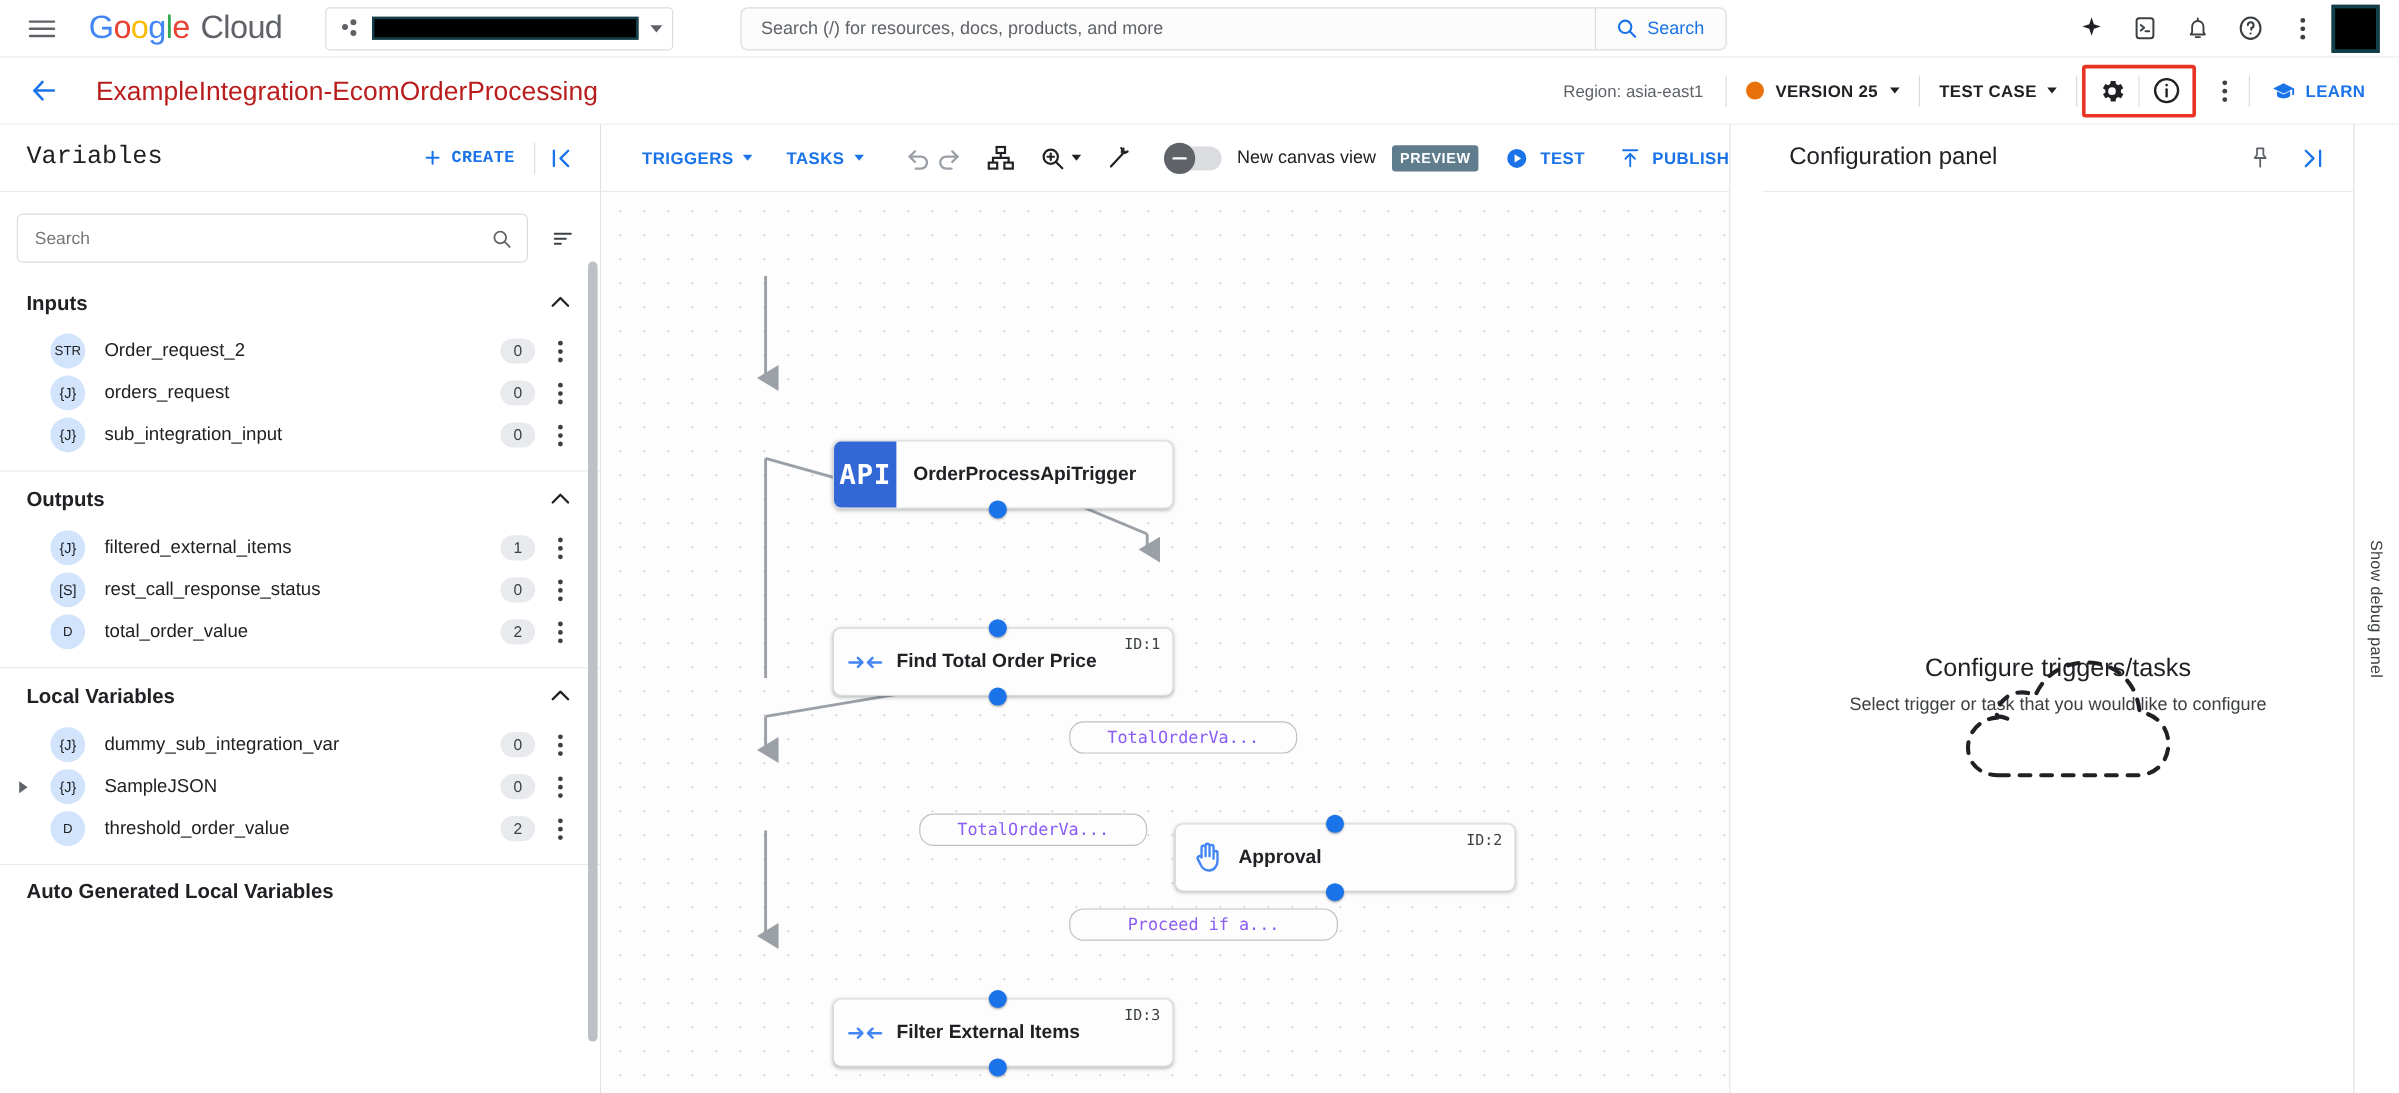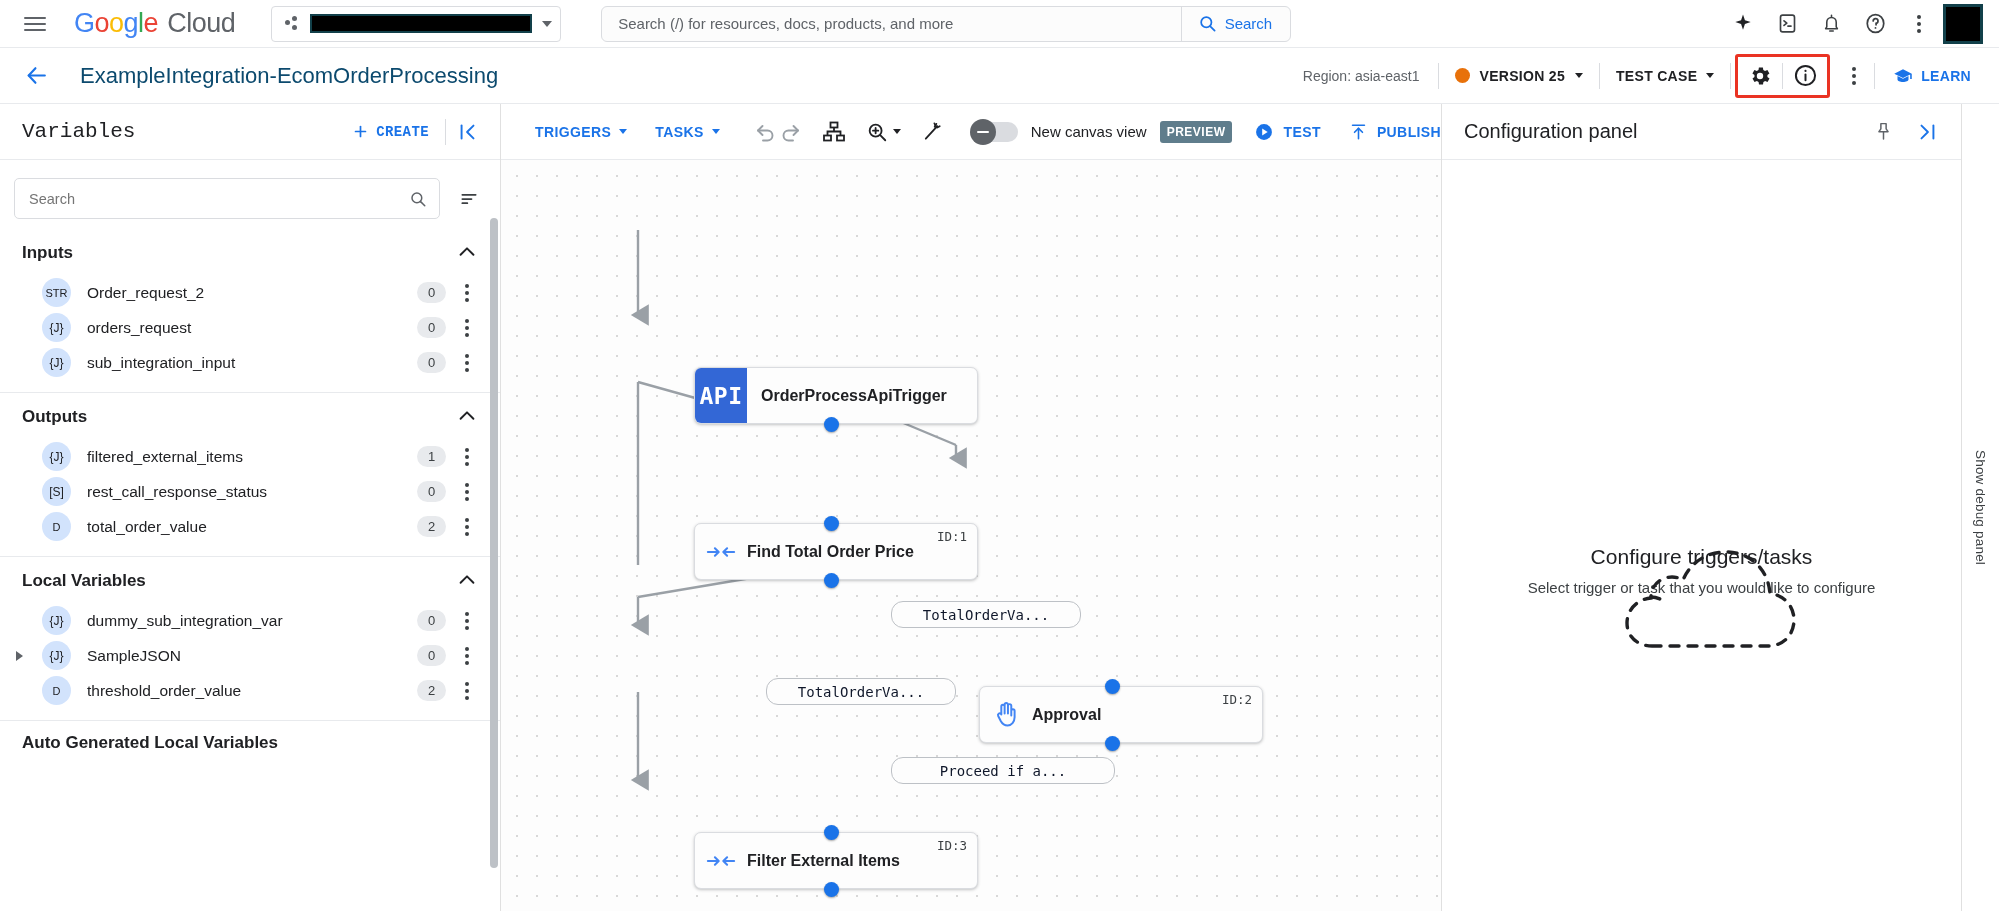--- a/index.html
+++ b/index.html
@@ -34,22 +34,22 @@
   }
   .proj-dots { width: 16px; height: 16px; position: relative; flex: 0 0 16px;}
   .proj-dots i { position:absolute; background:#5f6368; border-radius:50%; display:block;}
   .proj-dots i:nth-child(1){width:5px;height:5px;left:8px;top:0px;}
   .proj-dots i:nth-child(2){width:5px;height:5px;left:1px;top:4px;}
   .proj-dots i:nth-child(3){width:5px;height:5px;left:8px;top:9px;}
   .proj-redacted { flex:1; height: 19px; background:#000; border: 2px solid #12404a; }
   .caret-down { width:0;height:0;border-left:5px solid transparent;border-right:5px solid transparent;border-top:6px solid #5f6368; }
 
   .searchwrap {
-    margin-left: 40px;
-    height: 36px; width: 690px;
+    margin-left: 56px;
+    height: 36px; width: 822px;
     border: 1px solid #dadce0; border-radius: 6px;
     display:flex; align-items:center; background:#fcfcfc;justify-content:center;
   }
   .searchwrap input {
     flex:1; border:none; outline:none; background:transparent;
     font-size: 15px; color:#3c4043; padding: 0 16px; height: 100%;
     font-family: "Liberation Sans", sans-serif;
   }
   .searchwrap input::placeholder { color:#5f6368; }
   .search-btn { display:flex;align-items:center;gap:8px; border-left:1px solid #dadce0; height:100%; padding: 0 18px 0 16px; cursor:pointer; color:#1a73e8; font-size:15px;}
@@ -60,21 +60,21 @@
   .kebab { width:4px; height:18px; display:flex;flex-direction:column;justify-content:space-between;align-items:center;}
   .kebab i{ width:4px;height:4px;border-radius:50%;background:#3c4043;display:block;}
   .avatar { width:40px;height:40px; background:#000; border: 3px solid #12404a; cursor:pointer; }
 
   
   .titlebar {
     height: 56px; min-height:56px; display:flex; align-items:center;
     border-bottom: 1px solid #e8eaed; background:#fff; padding: 0 14px 0 16px;
   }
   .back-arrow { width:40px;height:40px;border-radius:50%;display:flex;align-items:center;justify-content:center;cursor:pointer;color:#1a73e8;}
-  .page-title { margin-left: 24px; font-size: 22px; color:#0c4a6e; font-weight:400; white-space:nowrap;}
+  .page-title { margin-left: 24px; font-size: 22px; color:#b91c1c; font-weight:400; white-space:nowrap;}
   .titlebar-right { margin-left:auto; display:flex; align-items:center; height: 100%;}
   .region-text { font-size:14px; color:#5f6368; padding-right: 18px; white-space:nowrap;}
   .vdiv { width:1px; height:26px; background:#dadce0; }
   .version-chip { display:flex;align-items:center;gap:10px;padding: 0 16px; cursor:pointer; white-space:nowrap;}
   .version-dot { width:15px;height:15px;border-radius:50%;background:#E8710A;display:block;}
   .version-label { font-size:14px; font-weight:bold; color:#202124; letter-spacing:0.3px;}
   .mini-caret { width:0;height:0;border-left:4.5px solid transparent;border-right:4.5px solid transparent;border-top:5.5px solid #202124;}
   .testcase-chip { display:flex;align-items:center;gap:9px;padding: 0 16px; cursor:pointer; white-space:nowrap;}
   .testcase-chip .version-label{ font-weight:bold;}
   .highlight-box {
@@ -159,25 +159,25 @@
   }
   .node-api-strip { width: 52px; align-self:stretch; background:#3367d6; border-radius:6px 0 0 6px; display:flex;align-items:center;justify-content:center;
       color:#fff; font-size:23px; font-weight:bold; font-family:"DejaVu Sans Mono", monospace; letter-spacing:0.5px;}
   .node-icon { width: 52px; display:flex;align-items:center;justify-content:center; color:#4285f4; flex:0 0 52px;}
   .node-label { font-size: 16px; font-weight:bold; color:#202124; white-space:nowrap; }
   .node-id { position:absolute; right: 10px; top: 5px; font-size: 12.5px; color:#3c4043; font-family:"DejaVu Sans Mono", monospace;}
   .port { position:absolute; width:15px;height:15px;border-radius:50%; background:#1a73e8; box-shadow: 0 1px 2px rgba(0,0,0,.35);}
   .edge-label {
     position:absolute; background:#fdfdfd; border:1px solid #bdc1c6; border-radius:12px;
     height: 27px; display:flex;align-items:center;justify-content:center;
-    font-size: 14px; color:#0f172a; padding: 0 12px; font-family:"DejaVu Sans Mono", monospace; white-space:nowrap;
+    font-size: 14px; color:#8b5cf6; padding: 0 12px; font-family:"DejaVu Sans Mono", monospace; white-space:nowrap;
   }
 
   
-  .configpanel { width: 520px; min-width:520px; border-left:1px solid #e0e0e0; background:#fff; display:flex;flex-direction:column;}
+  .configpanel { width: 520px; min-width:520px; border-left:1px solid #e0e0e0; background:#fff; display:flex;flex-direction:column;padding-left:27px;}
   .cp-header { height:56px;min-height:56px;display:flex;align-items:center;padding:0 14px 0 22px;border-bottom:1px solid #e8eaed;}
   .cp-title { font-size: 20px; color:#202124; }
   .cp-right { margin-left:auto; display:flex;align-items:center;gap:4px;}
   .cp-icon { width:40px;height:40px;border-radius:50%;display:flex;align-items:center;justify-content:center;cursor:pointer;}
   .cp-body { flex:1; display:flex;flex-direction:column;align-items:center; padding-top: 230px;}
   .cp-heading { font-size: 21px; color:#202124; margin-top: 155px;}
   .cp-sub { font-size: 15px; color:#3c4043; margin-top: 10px;}
   .cloud-holder { position:absolute; top: 370px; left: 50%; transform: translateX(-50%); }
 
   .debugrail { width: 38px; min-width:38px; border-left:1px solid #e0e0e0; background:#fff; display:flex;align-items:center;justify-content:center; cursor:pointer;}

